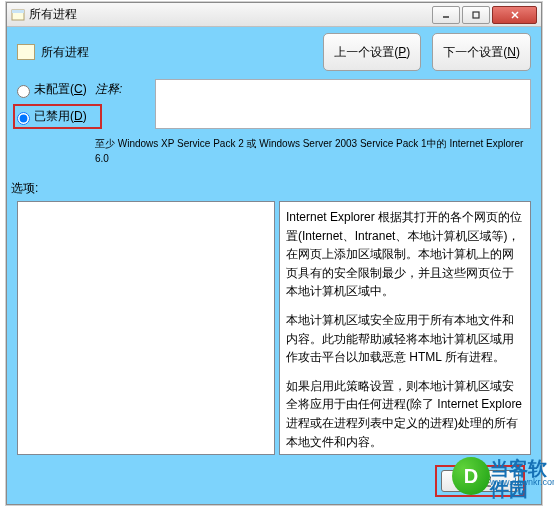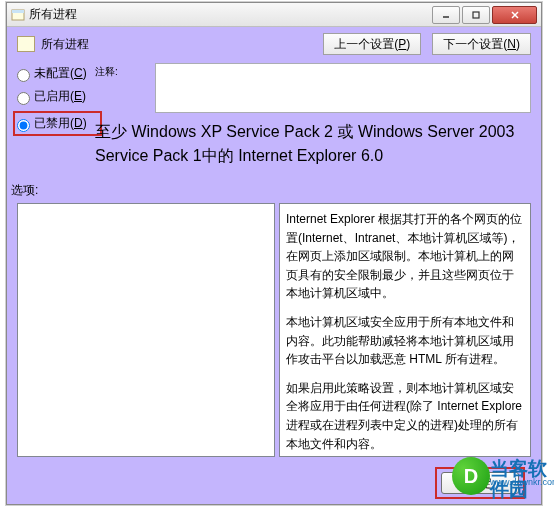--- a/index.html
+++ b/index.html
@@ -12,21 +12,21 @@
     height: 509px;
     position: relative;
     overflow: hidden;
     color: #000;
   }
   .window {
     position: absolute;
     left: 6px; top: 2px;
     width: 536px; height: 503px;
     border: 1px solid #8a8a8a;
-    background: #c4b5fd;
+    background: #7dd3fc;
     box-shadow: 0 0 0 1px #d0d0d0;
   }
   .titlebar {
     height: 24px;
     background: linear-gradient(#f8f8f8, #e4e4e4);
     border-bottom: 1px solid #bfbfbf;
     display: flex;
     align-items: center;
     padding: 0 4px;
   }
@@ -54,25 +54,25 @@
     gap: 6px;
   }
   .header-row .hicon {
     width: 18px; height: 16px;
     border: 1px solid #b0a070;
     background: #fefde0;
     display:inline-block;
   }
   .header-row .htitle { flex:1; font-size:12px; }
   .navbtn {
-    height: 22px;
+    height: 38px;
     padding: 0 10px;
     border: 1px solid #a0a0a0;
     background: linear-gradient(#fdfdfd,#e9e9e9);
-    border-radius: 0;
+    border-radius: 5px;
     font-size: 12px;
     display: flex; align-items:center;
     margin-left: 5px;
   }
   .underline { text-decoration: underline; }
   .body-area {
     display: flex;
     padding: 0 10px;
   }
   .radio-col {
@@ -86,32 +86,32 @@
   }
   .radio-row input { margin: 0 4px 0 0; }
   .radio-row.selected {
     border: 2px solid #cc2b2b;
     padding: 2px 2px;
     margin-left: -4px;
     width: 89px;
   }
   .form-col { flex:1; }
   .form-line { display:flex; margin-bottom:6px; }
-  .form-label { width:60px; padding-top:2px; font-size:10px; }
+  .form-label { width:60px; padding-top:2px; font-size:12px;font-style:italic; }
   .comment-box {
     flex:1; height:50px;
     border:1px solid #abadb3;
     background:#fff;
     resize:none;
     overflow-y: scroll;
     font-family: inherit; font-size:12px;
     padding: 2px;
   }
   .platform-text {
-    flex:1; font-size:16px; line-height:1.5;
+    flex:1; font-size:10px; line-height:1.5;
     padding-top: 1px;
   }
   .headers2 {
     display:flex;
     padding: 8px 10px 4px 4px;
     font-size:12px;
   }
   .headers2 .left { flex: 0 0 260px; }
   .headers2 .right { flex:1; }
   .panes {
@@ -213,24 +213,20 @@
       <span>下一个设置(<span class="underline">N</span>)</span>
     </button>
   </div>
 
   <div class="body-area">
     <div class="radio-col">
       <label class="radio-row">
         <input type="radio" name="st" style="">
         <span>未配置(<span class="underline">C</span>)</span>
       </label>
-      <label class="radio-row">
-        <input type="radio" name="st" style="">
-        <span>已启用(<span class="underline">E</span>)</span>
-      </label>
       <label class="radio-row selected">
         <input type="radio" name="st" checked="" style="">
         <span>已禁用(<span class="underline">D</span>)</span>
       </label>
     </div>
 
     <div class="form-col">
       <div class="form-line">
         <div class="form-label">注释:</div>
         <textarea class="comment-box" style=""></textarea>

